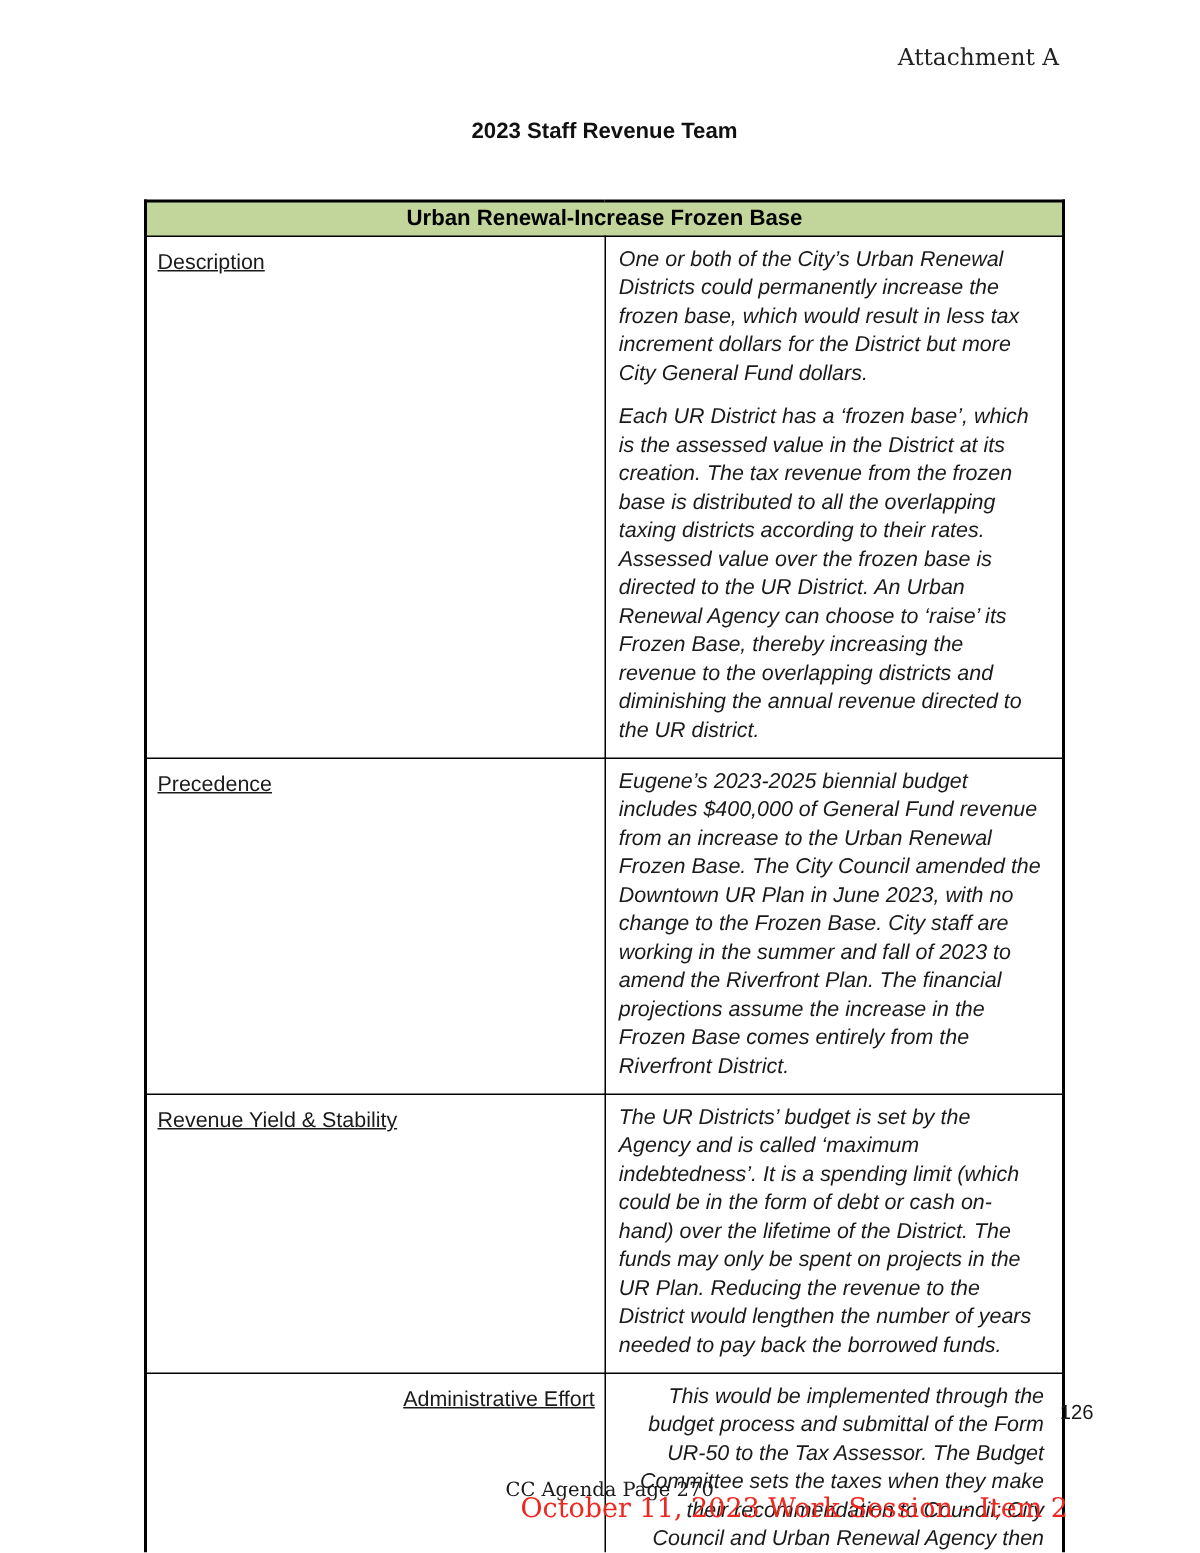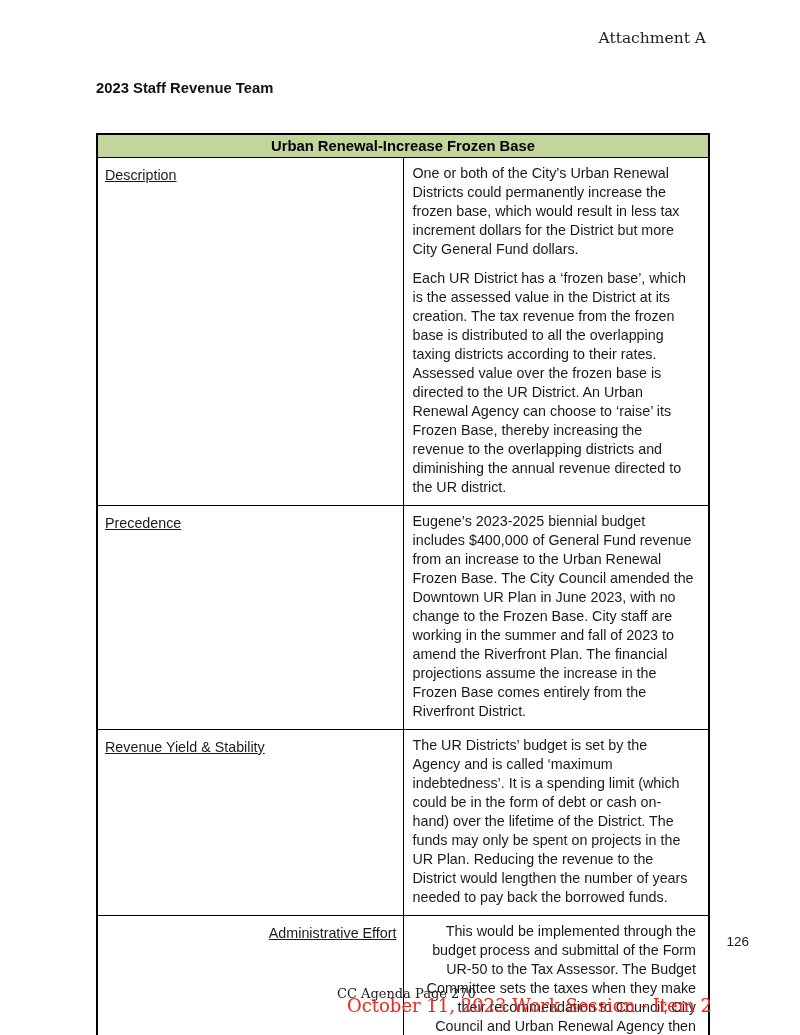--- a/index.html
+++ b/index.html
@@ -20,20 +20,21 @@
     font-family: "DejaVu Serif", serif;
     font-size: 15.5px;
     color: #222;
   }
 
   .title-block {
     position: absolute;
     top: 79px;
     left: 96px;
     width: 614px;
+    text-align: center;
     font-weight: bold;
     font-size: 14.8px;
     line-height: 19px;
     color: #111;
   }
 
   table.doc-table {
     position: absolute;
     top: 133px;
     left: 96px;
@@ -60,34 +61,35 @@
 
   td.label-cell {
     width: 112px;
     vertical-align: top;
     padding: 8px 6px 6px 7px;
     text-decoration: underline;
   }
   td.content-cell {
     vertical-align: top;
     padding: 6px 12px 8px 9px;
+    font-style: italic;
   }
   td.content-cell p { margin: 0; }
   td.content-cell p + p { margin-top: 10px; }
 
   tbody tr:nth-child(1) td { height: 188px; }
   tbody tr:nth-child(2) td { height: 73px; }
   tbody tr:nth-child(3) td { height: 111px; margin-left: 44px; }
   tbody tr:nth-child(4) td { height: 100px; text-align: right; }
   tbody tr:nth-child(5) td { height: 249px; }
 
   .page-number {
     position: absolute;
     top: 934px;
-    right: 51px;
+    right: 71px;
     font-size: 13.5px;
     color: #1a1a1a;
   }
   .footer-left {
     position: absolute;
     top: 986px;
     left: 337px;
     font-family: "DejaVu Serif", serif;
     font-size: 13px;
     color: #1a1a1a;

